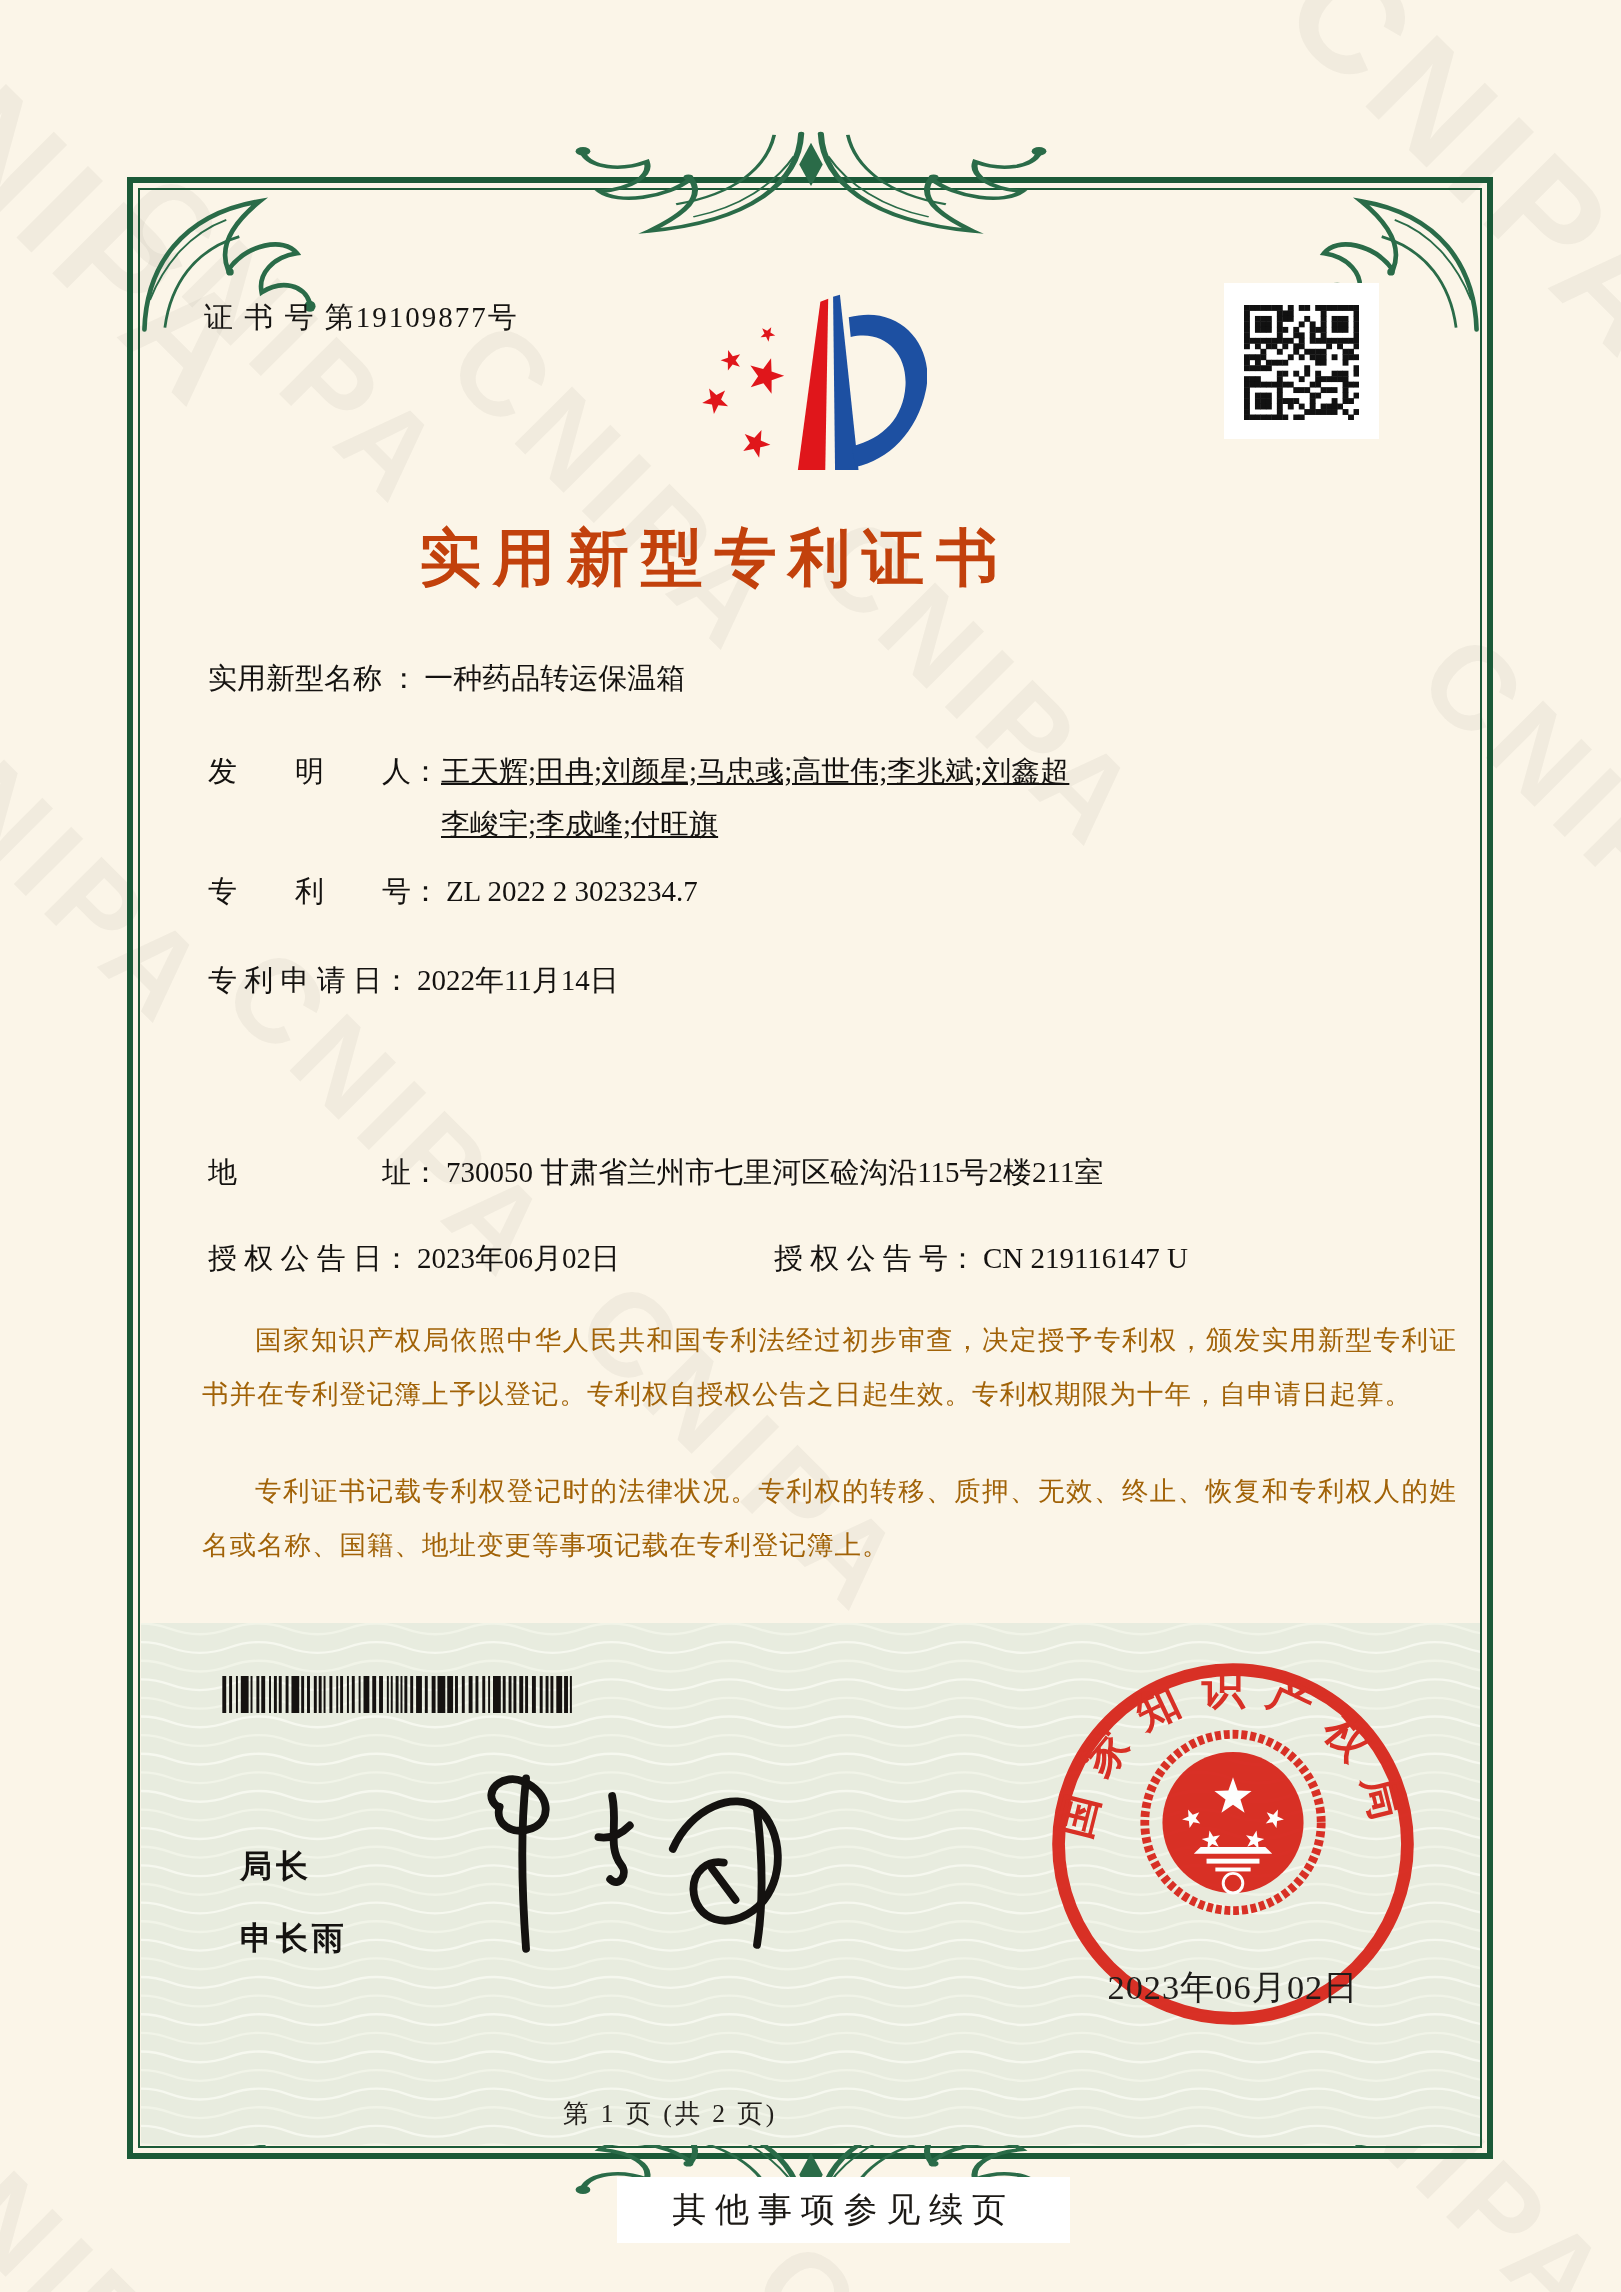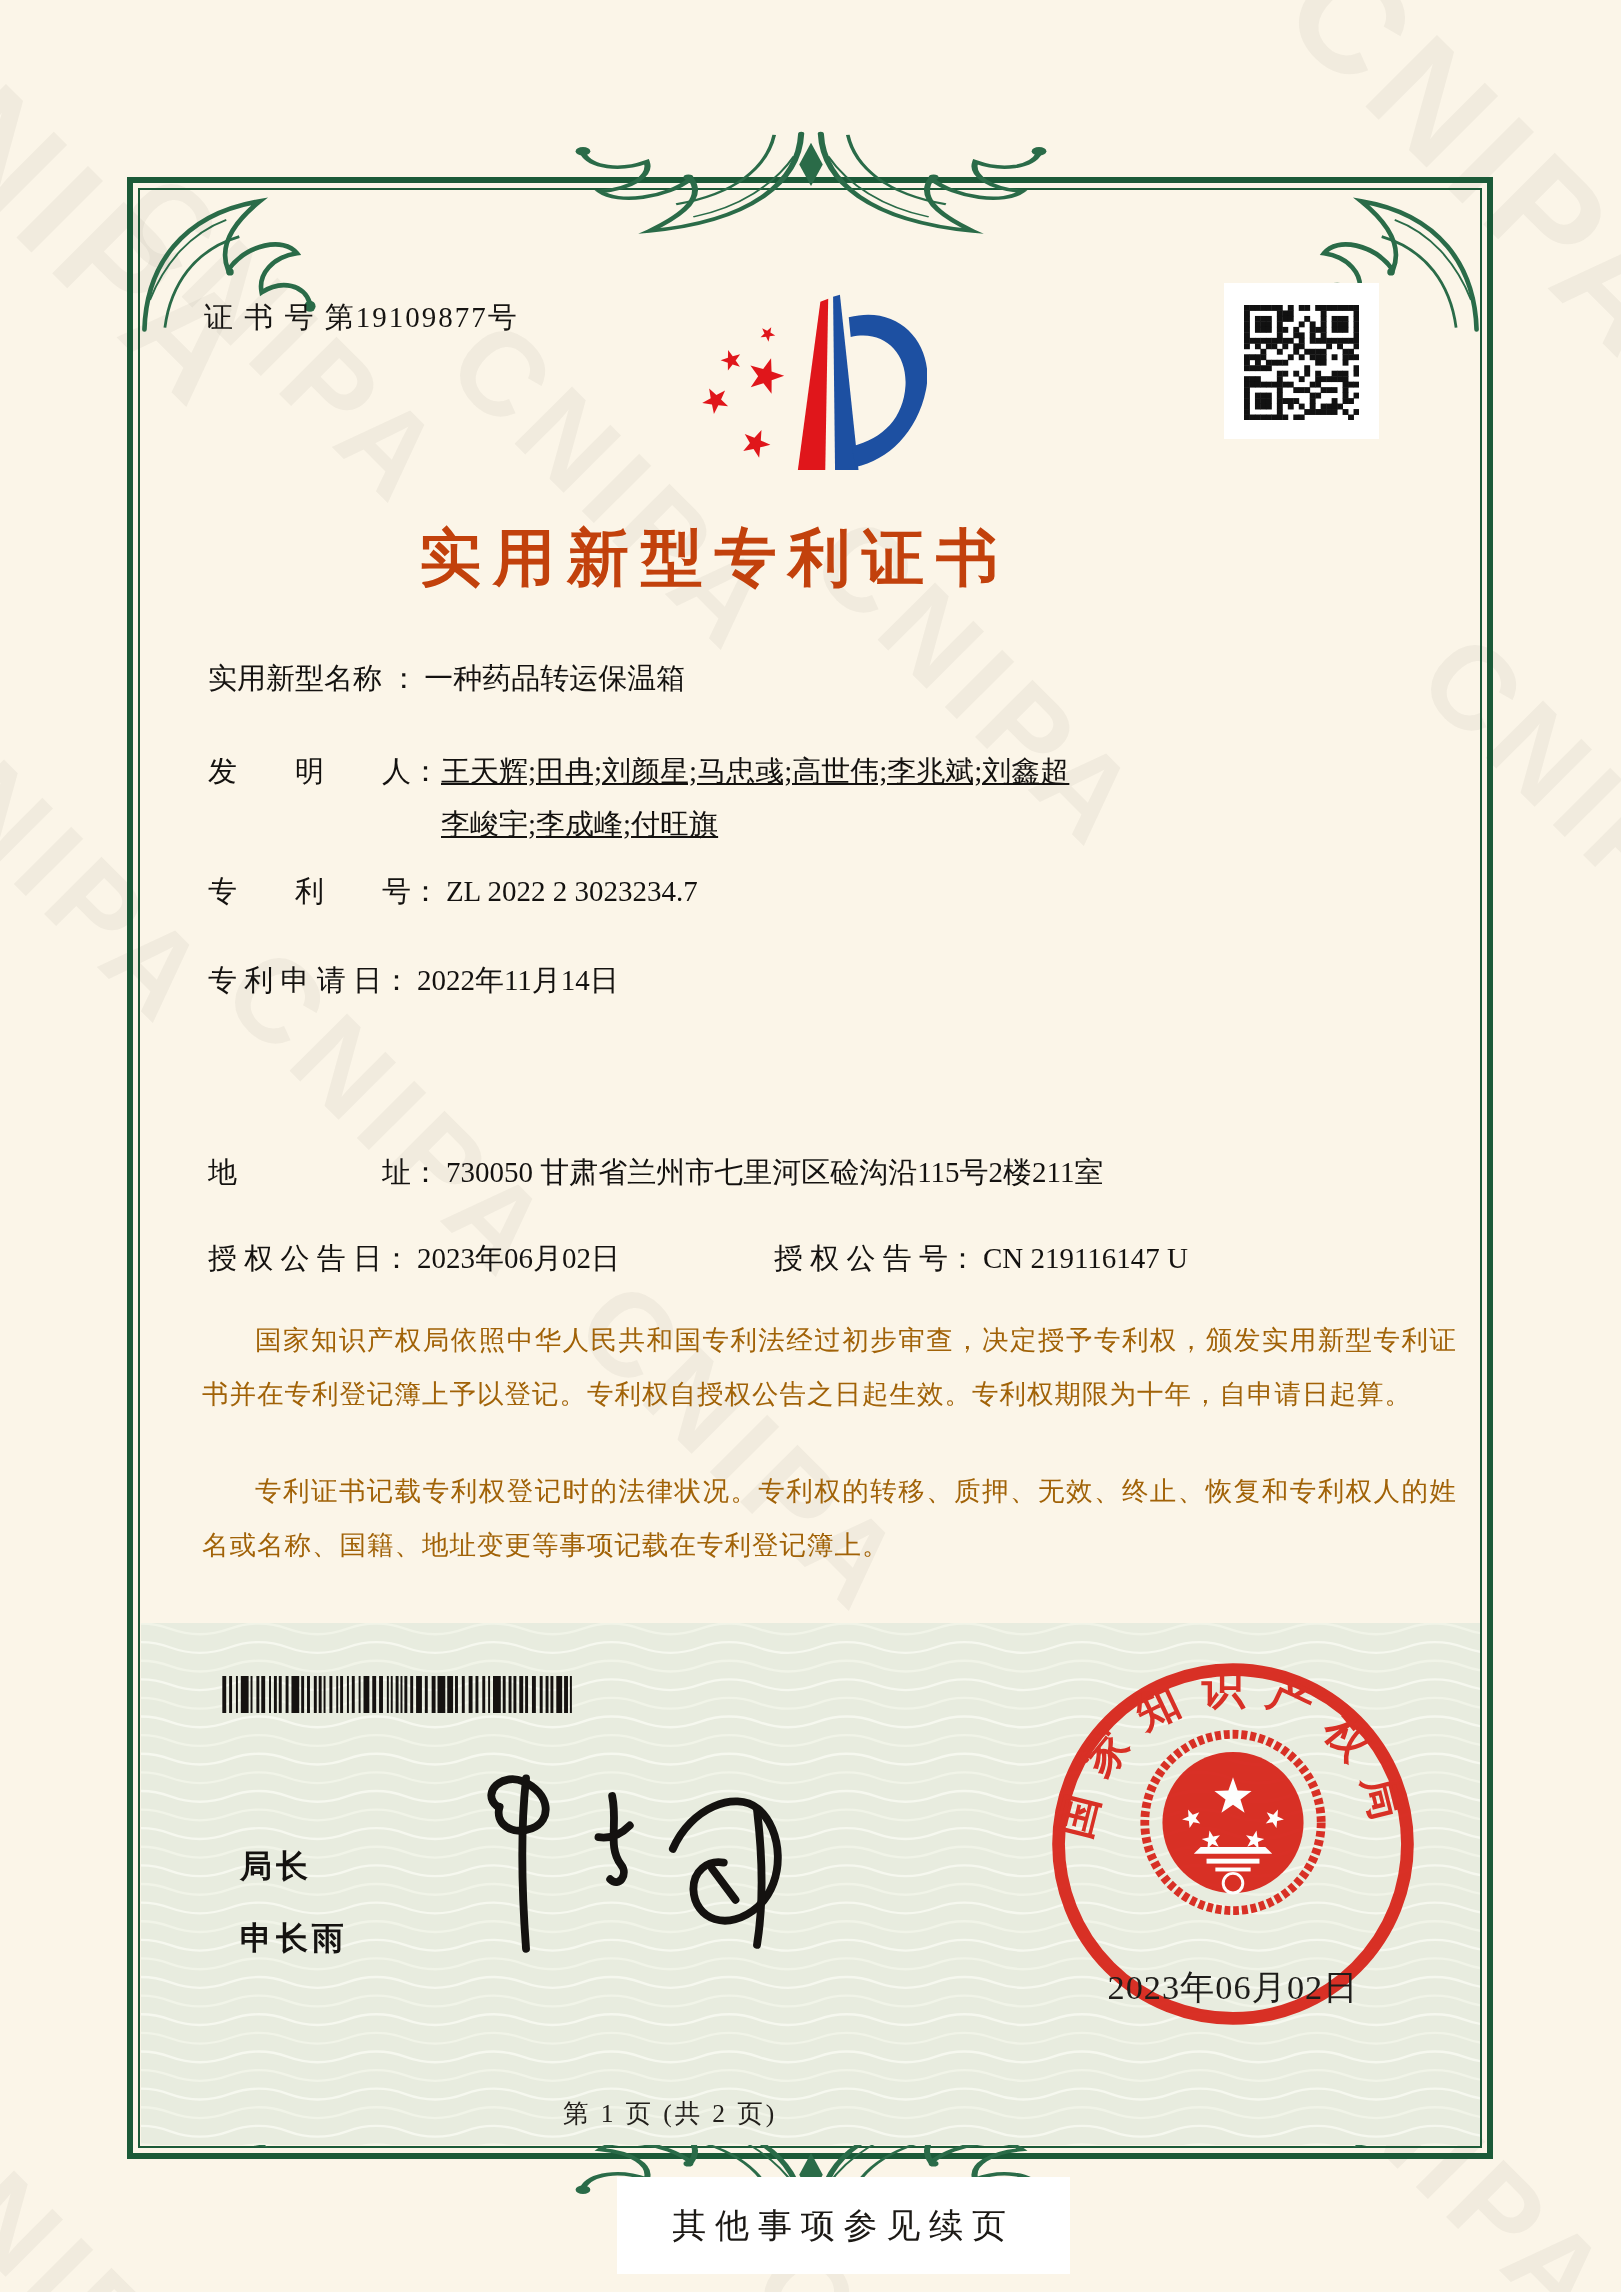--- a/index.html
+++ b/index.html
@@ -25,21 +25,21 @@
   .para{position:absolute;left:202px;width:1255px;font-size:26.5px;line-height:2.05;
       color:#a16207;text-align:justify;text-indent:2em;letter-spacing:1px;}
   .band{position:absolute;left:141px;top:1623px;width:1339px;height:522px;}
   .barcode{position:absolute;left:221px;top:1676px;width:359px;height:37px;}
   .officer{position:absolute;left:240px;font-size:32px;font-weight:bold;color:#141210;
       font-family:"Liberation Sans","DejaVu Sans",sans-serif;letter-spacing:3.9px;}
   .sig{position:absolute;left:412px;top:1753px;width:461px;height:230px;}
   .seal{position:absolute;left:1037px;top:1648px;width:392px;height:392px;opacity:.95;}
   .page-info{position:absolute;left:127px;top:2096px;width:1086px;text-align:center;
       font-size:25.5px;color:#23201c;letter-spacing:2.9px;}
-  .cont-box{position:absolute;left:617px;top:2177px;width:453px;height:97px;background:#ffffff;
+  .cont-box{position:absolute;left:617px;top:2177px;width:453px;height:66px;background:#ffffff;
       display:flex;align-items:center;justify-content:center;}
   .cont-box span{font-size:34px;color:#1c1915;letter-spacing:8.8px;}
   .orn{color:#2a6b48;position:absolute;}
 </style>
 </head>
 <body>
 
 <div class="page">
 
   <div id="wm-layer">

